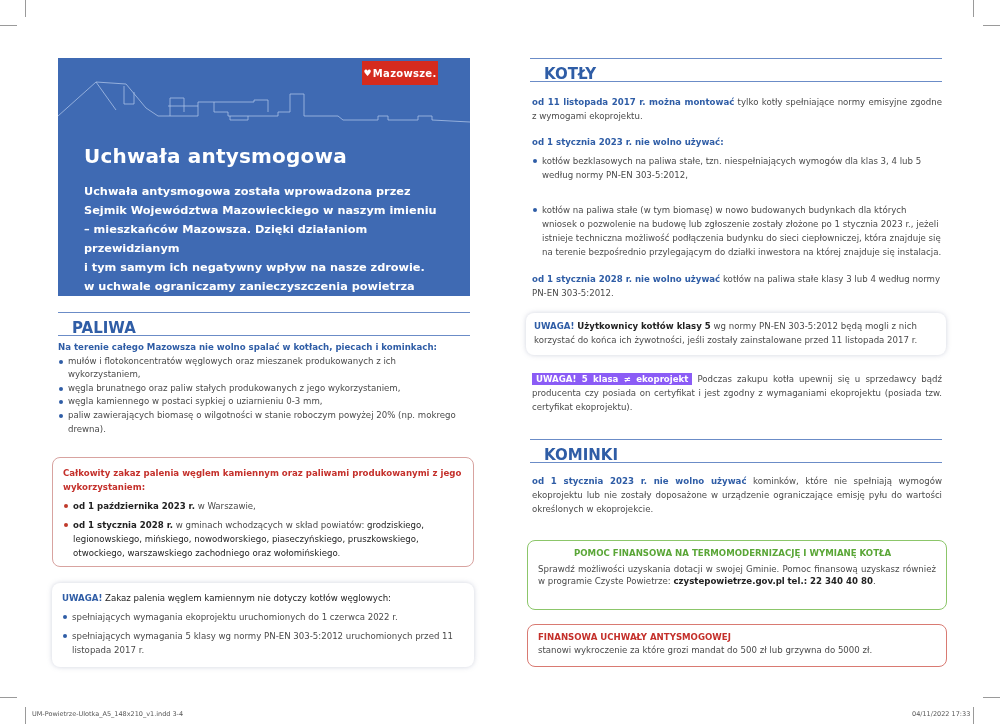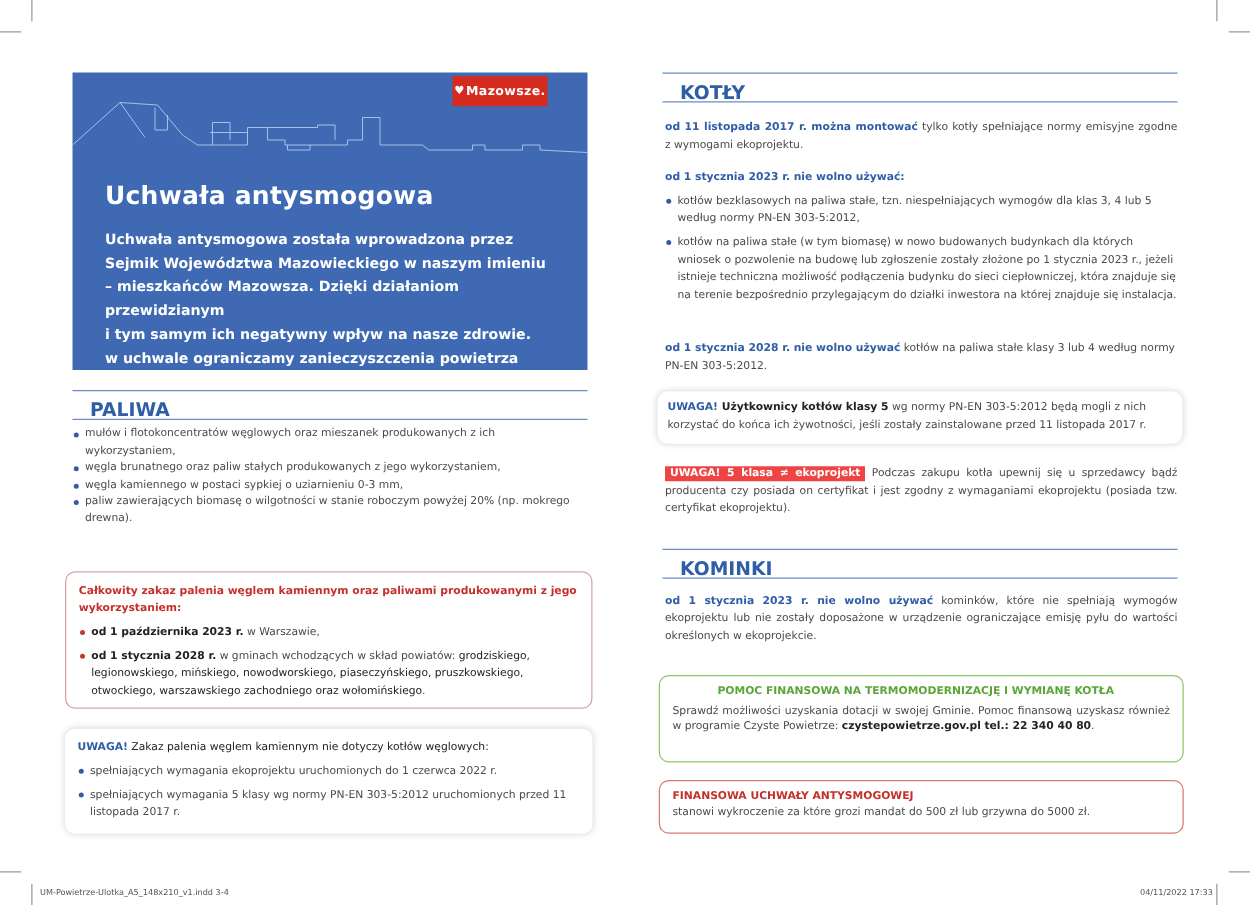--- a/index.html
+++ b/index.html
@@ -29,21 +29,21 @@
   .box { position: absolute; border-radius: 8px; padding: 8px 10px; }
   .box-red { border: 1.2px solid #d8a3a0; }
   .box-shadow { box-shadow: 0 0 5px rgba(120,130,160,0.35); }
   .box-green { border: 1.5px solid #8cc66a; }
   .box-red2 { border: 1.5px solid #d97a72; }
 
   .red-bold { color: #c4302b; font-weight: bold; }
   .green-bold { color: #5aa637; font-weight: bold; }
   .dark-bold { color: #222; font-weight: bold; }
   .justify { text-align: justify; }
-  .tag { background: #ef4444; color: #fff; font-weight: bold; padding: 1px 4px; }
+  .tag { background: #8b5cf6; color: #fff; font-weight: bold; padding: 1px 4px; }
 
   .footer-l { position: absolute; left: 32px; top: 710px; font-size: 6.5px; color: #555; }
   .footer-r { position: absolute; left: 912px; top: 710px; font-size: 6.5px; color: #555; }
 </style>
 </head>
 <body>
 
 <div class="crop" style="left:25px;top:0;width:1px;height:17px;"></div>
 <div class="crop" style="left:0;top:25px;width:17px;height:1px;"></div>
 <div class="crop" style="left:973px;top:0;width:1px;height:17px;"></div>
@@ -69,20 +69,21 @@
     <div>– mieszkańców Mazowsza. Dzięki działaniom przewidzianym</div>
     <div>i tym samym ich negatywny wpływ na nasze zdrowie.</div>
     <div>w uchwale ograniczamy zanieczyszczenia powietrza</div>
   </div>
 </div>
 
 <div class="section-head" style="left:58px;top:312px;width:412px;">
   <span>PALIWA</span>
 </div>
 <div class="p" style="left:58px;top:341px;width:412px;font-size:8.6px;line-height:13.6px;">
+  <div class="lead-blue">Na terenie całego Mazowsza nie wolno spalać w kotłach, piecach i kominkach:</div>
   <ul class="bul">
     <li>mułów i flotokoncentratów węglowych oraz mieszanek produkowanych z ich wykorzystaniem,</li>
     <li>węgla brunatnego oraz paliw stałych produkowanych z jego wykorzystaniem,</li>
     <li>węgla kamiennego w postaci sypkiej o uziarnieniu 0-3 mm,</li>
     <li>paliw zawierających biomasę o wilgotności w stanie roboczym powyżej 20% (np. mokrego drewna).</li>
   </ul>
 </div>
 
 <div class="box box-red" style="left:52px;top:457px;width:422px;height:110px;font-size:8.6px;line-height:14px;color:#4a4a4a;">
   <div class="red-bold" style="margin-bottom:5px;">Całkowity zakaz palenia węglem kamiennym oraz paliwami produkowanymi z jego wykorzystaniem:</div>
@@ -108,21 +109,21 @@
 
 <div class="section-head" style="left:530px;top:58px;width:412px;">
   <span>KOTŁY</span>
 </div>
 <div class="p justify" style="left:532px;top:95px;width:410px;font-size:8.6px;line-height:14px;">
   <span class="lead-blue">od 11 listopada 2017 r. można montować</span><span> tylko kotły spełniające normy emisyjne zgodne z wymogami ekoprojektu.</span>
 </div>
 <div class="p" style="left:532px;top:135px;width:410px;font-size:8.6px;line-height:14px;">
   <div class="lead-blue" style="margin-bottom:5px;">od 1 stycznia 2023 r. nie wolno używać:</div>
   <ul class="bul">
-    <li style="margin-bottom:5px;">kotłów bezklasowych na paliwa stałe, tzn. niespełniających wymogów dla klas 3, 4 lub 5 według normy PN-EN 303-5:2012,</li>
+    <li style="margin-bottom:21px;">kotłów bezklasowych na paliwa stałe, tzn. niespełniających wymogów dla klas 3, 4 lub 5 według normy PN-EN 303-5:2012,</li>
     <li>kotłów na paliwa stałe (w tym biomasę) w nowo budowanych budynkach dla których wniosek o pozwolenie na budowę lub zgłoszenie zostały złożone po 1 stycznia 2023 r., jeżeli istnieje techniczna możliwość podłączenia budynku do sieci ciepłowniczej, która znajduje się na terenie bezpośrednio przylegającym do działki inwestora na której znajduje się instalacja.</li>
   </ul>
 </div>
 <div class="p" style="left:532px;top:272px;width:410px;font-size:8.6px;line-height:14px;">
   <span class="lead-blue">od 1 stycznia 2028 r. nie wolno używać</span><span> kotłów na paliwa stałe klasy 3 lub 4 według normy PN-EN 303-5:2012.</span>
 </div>
 
 <div class="box box-shadow" style="left:526px;top:313px;width:420px;height:42px;padding:6px 8px;font-size:8.6px;line-height:14px;color:#4a4a4a;">
   <span class="lead-blue">UWAGA!</span><span class="dark-bold"> Użytkownicy kotłów klasy 5</span><span> wg normy PN-EN 303-5:2012 będą mogli z nich korzystać do końca ich żywotności, jeśli zostały zainstalowane przed 11 listopada 2017 r.</span>
 </div>

